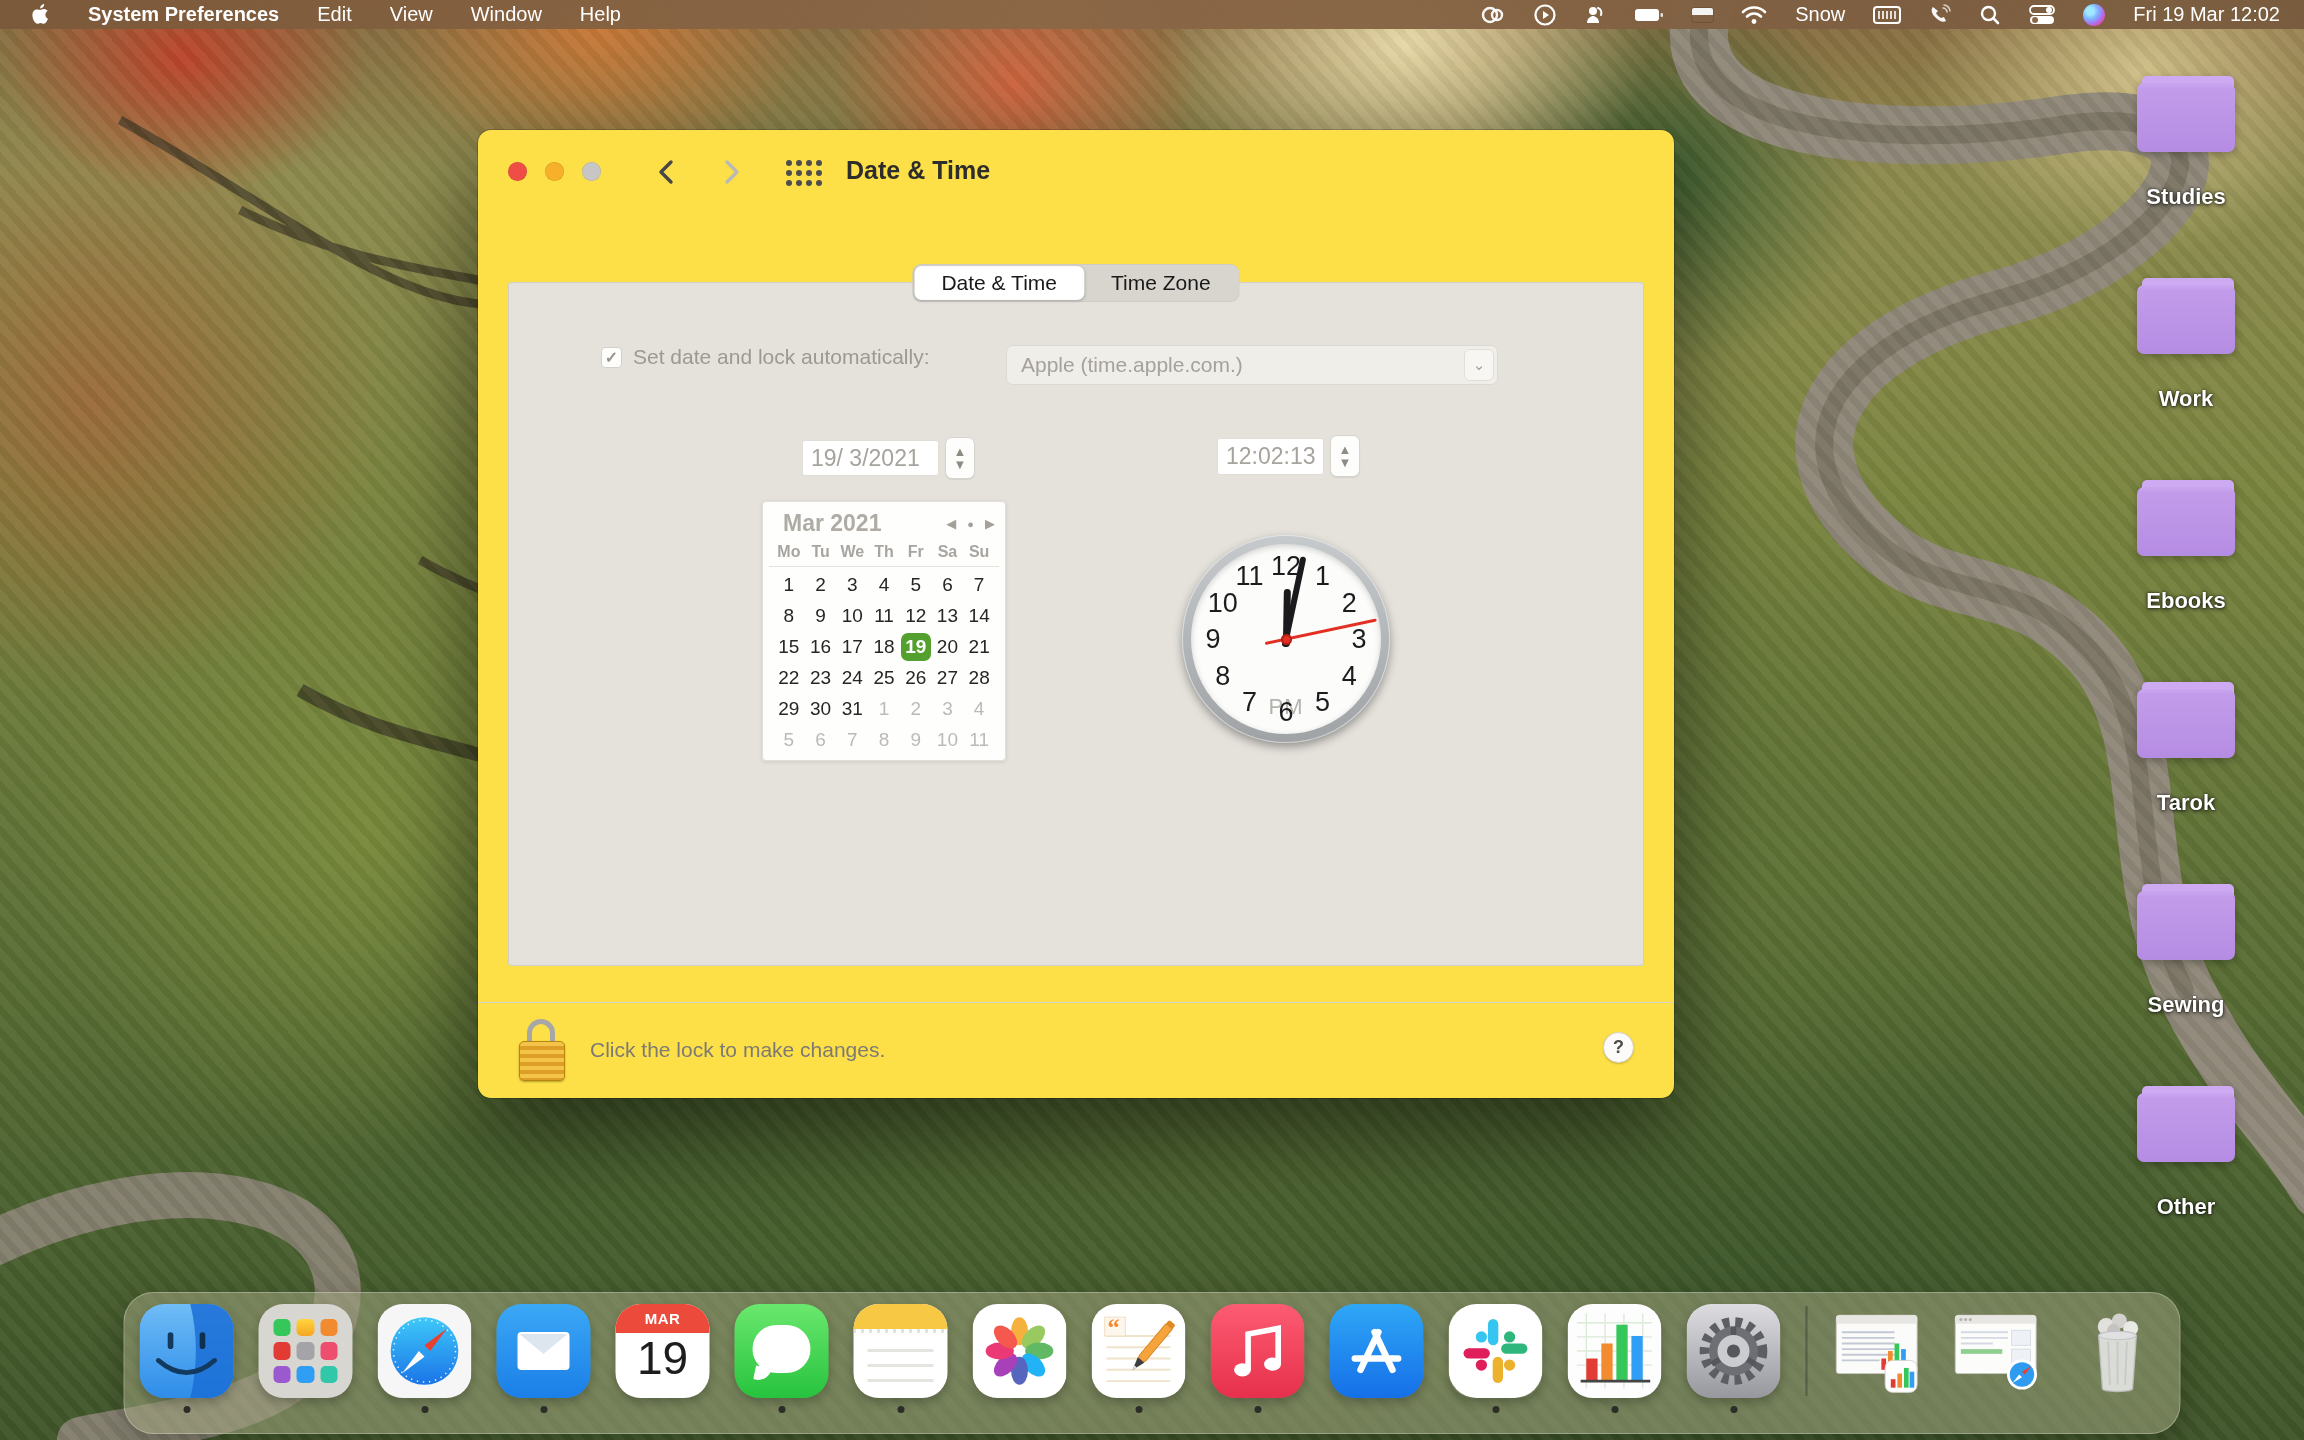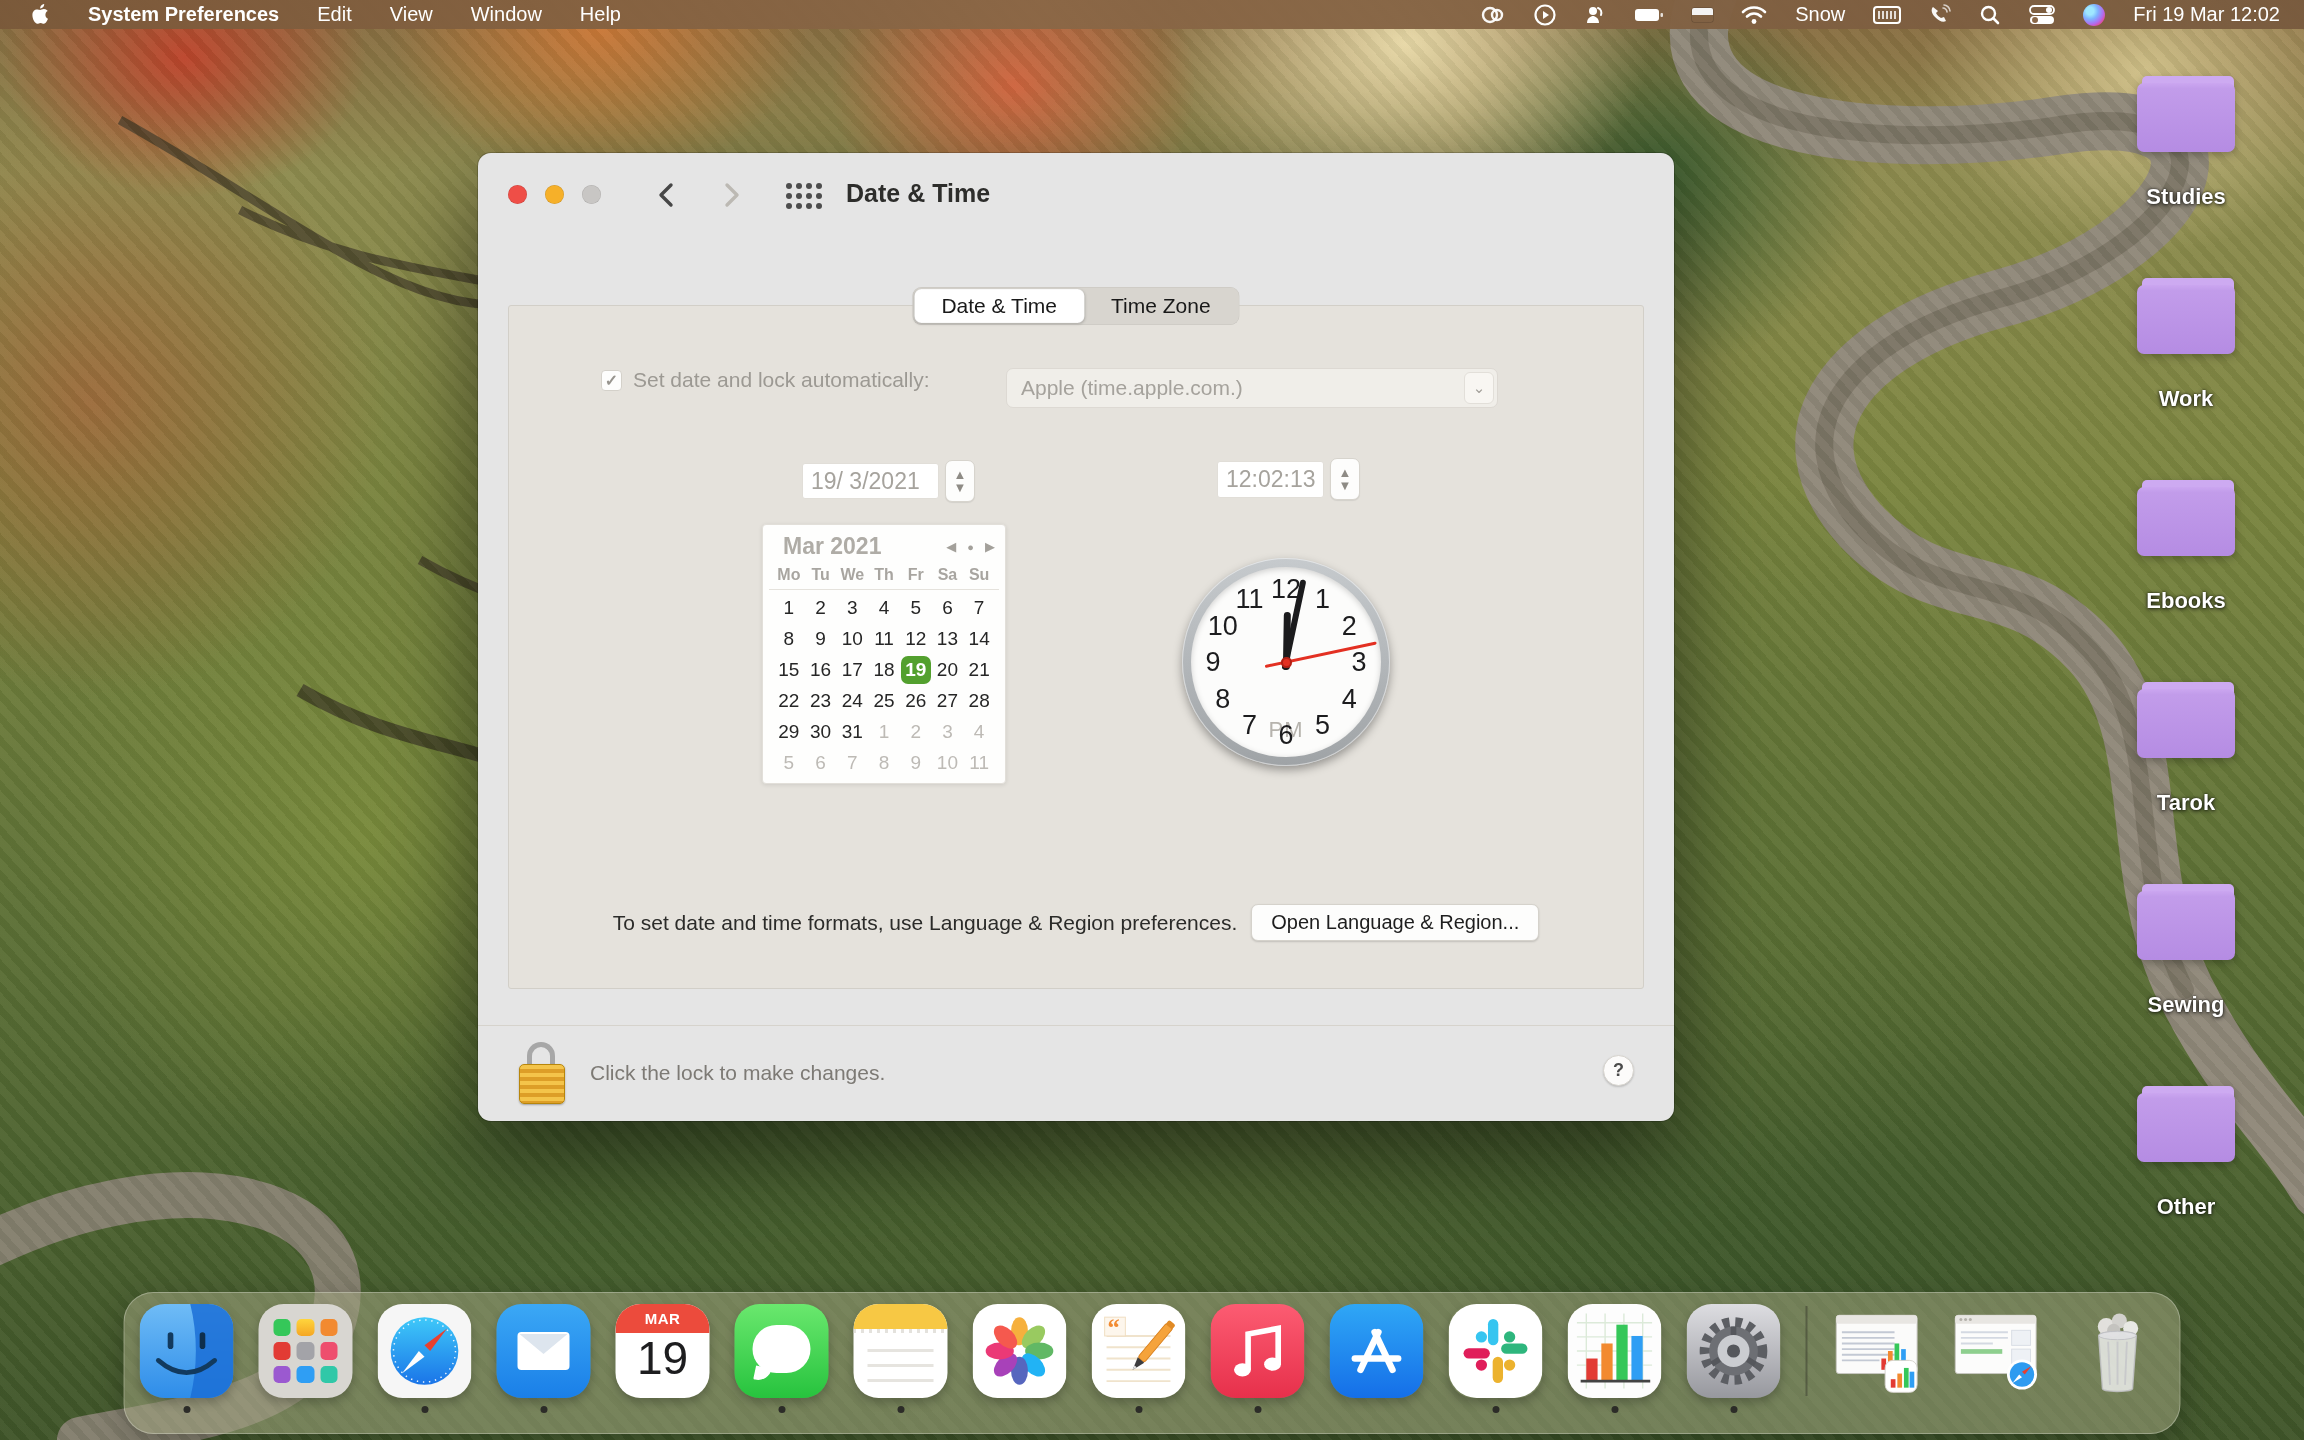--- a/index.html
+++ b/index.html
@@ -44,22 +44,22 @@
   
   .desk-item{position:absolute;left:2128px;width:116px;display:flex;flex-direction:column;align-items:center;}
   .folder{position:relative;width:98px;height:76px;filter:drop-shadow(0 3px 4px rgba(0,0,0,.25));}
   .folder .tab{position:absolute;left:5px;top:0;width:38px;height:14px;border-radius:5px 5px 0 0;background:#cdaaf1;}
   .folder .body{position:absolute;left:0;top:7px;width:98px;height:69px;border-radius:7px;
     background:linear-gradient(180deg,#cba6f0 0%,#c29cea 8%,#b58ce3 100%);}
   .desk-label{margin-top:32px;color:#fff;font-weight:700;font-size:22px;
     text-shadow:0 1px 4px rgba(0,0,0,.85),0 0 2px rgba(0,0,0,.6);}
 
   
-  .window{position:absolute;left:478px;top:153px;width:1196px;height:968px;border-radius:13px;
-    background:#e5e5e5;box-shadow:0 34px 90px rgba(0,0,0,.5),0 0 0 1px rgba(0,0,0,.18);z-index:10;}
+  .window{position:absolute;left:478px;top:130px;width:1196px;height:968px;border-radius:13px;
+    background:#fde047;box-shadow:0 34px 90px rgba(0,0,0,.5),0 0 0 1px rgba(0,0,0,.18);z-index:10;}
   .titlebar{position:absolute;left:0;top:0;width:100%;height:82px;}
   .lights{position:absolute;left:30px;top:32px;display:flex;gap:18px;}
   .light{width:19px;height:19px;border-radius:50%;}
   .l-red{background:#ef4e47;box-shadow:inset 0 0 0 .5px rgba(0,0,0,.15);}
   .l-yellow{background:#f6b029;box-shadow:inset 0 0 0 .5px rgba(0,0,0,.15);}
   .l-gray{background:#c8c6c4;box-shadow:inset 0 0 0 .5px rgba(0,0,0,.12);}
   .navbtn{position:absolute;top:24px;width:36px;height:36px;display:flex;align-items:center;justify-content:center;}
   .grid-icon{position:absolute;left:306px;top:28px;}
   .win-title{position:absolute;left:368px;top:26px;font-size:25px;font-weight:700;color:#2d2d2b;}
   .searchbox{position:absolute;right:22px;top:17px;width:292px;height:50px;border-radius:10px;
@@ -468,24 +468,20 @@
           <div class="cnum" style="left: 131.5px; top: 158.22px;">5</div>
           <div class="cnum" style="left: 95px; top: 168px;">6</div>
           <div class="cnum" style="left: 58.5px; top: 158.22px;">7</div>
           <div class="cnum" style="left: 31.7801px; top: 131.5px;">8</div>
           <div class="cnum" style="left: 22px; top: 95px;">9</div>
           <div class="cnum" style="left: 31.7801px; top: 58.5px;">10</div>
           <div class="cnum" style="left: 58.5px; top: 31.7801px;">11</div>
         </div>
     </div>
 
-    <div class="footnote">
-      <span class="txt">To set date and time formats, use Language &amp; Region preferences.</span>
-      <div class="btn">Open Language &amp; Region...</div>
-    </div>
   </div>
 
   <div class="win-sep"></div>
   <div class="lockrow">
     <div class="lock">
       <div class="shackle"></div>
         <div class="bodyp"></div>
     </div>
     <span class="locktext">Click the lock to make changes.</span>
   </div>

